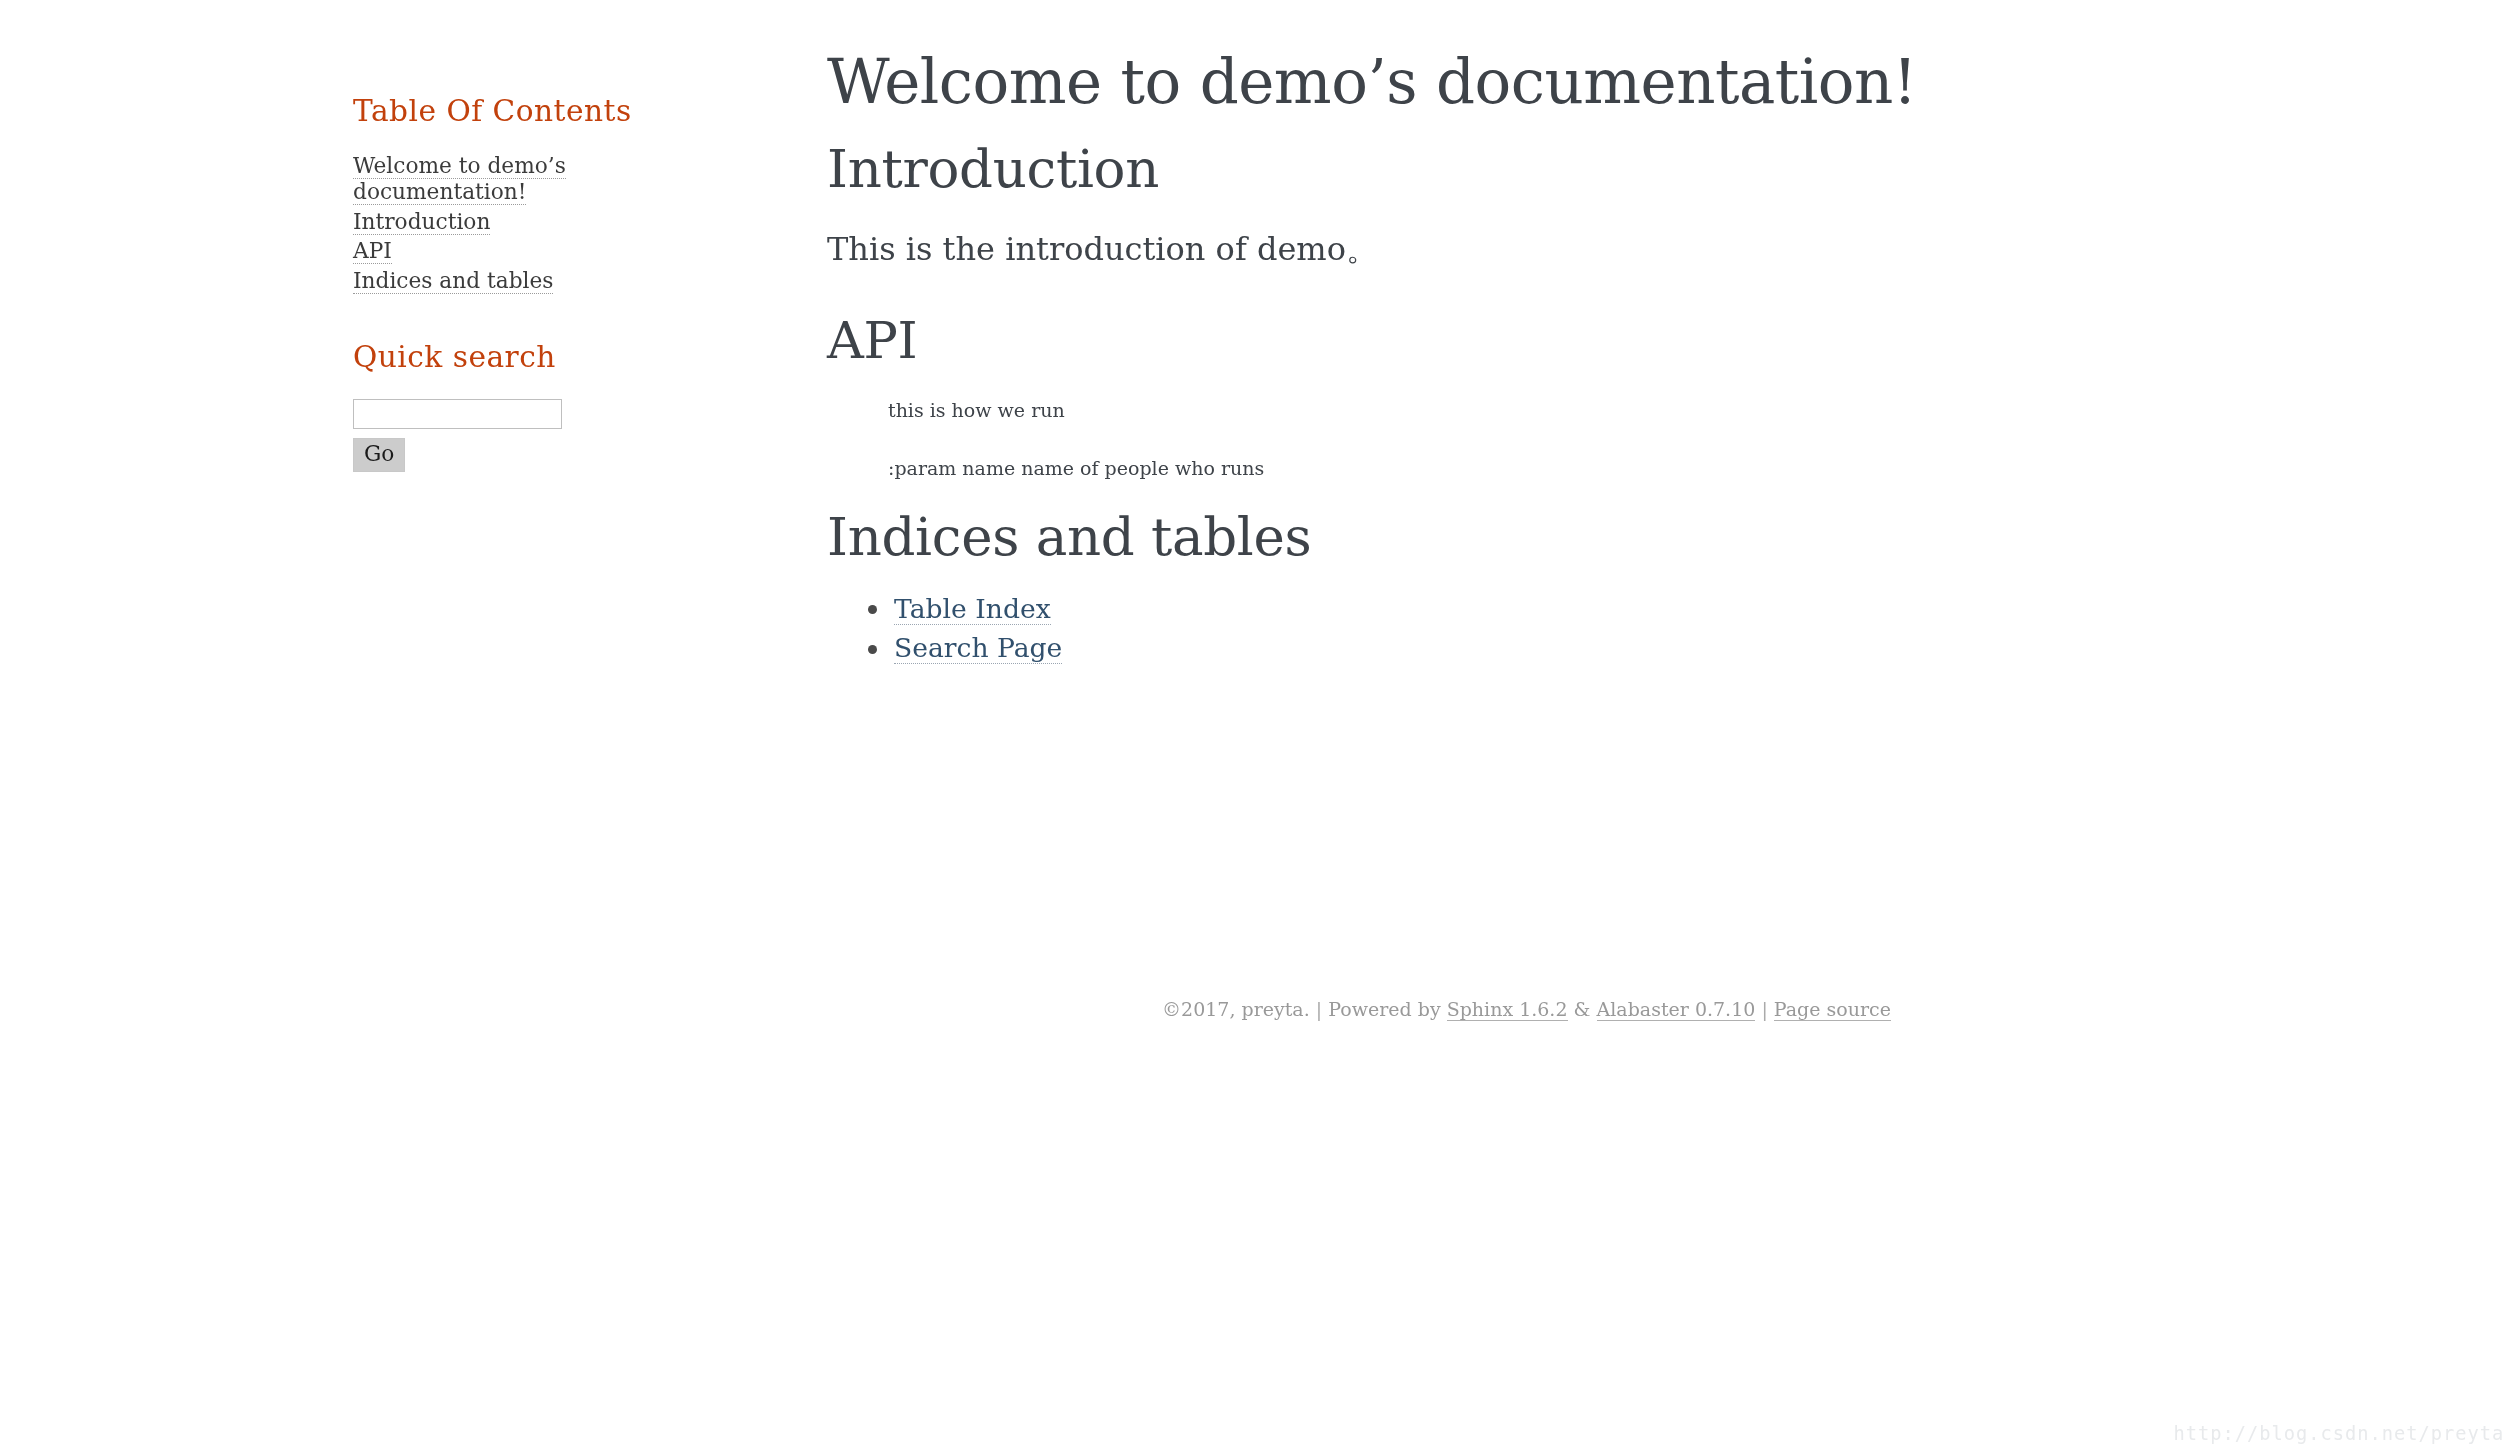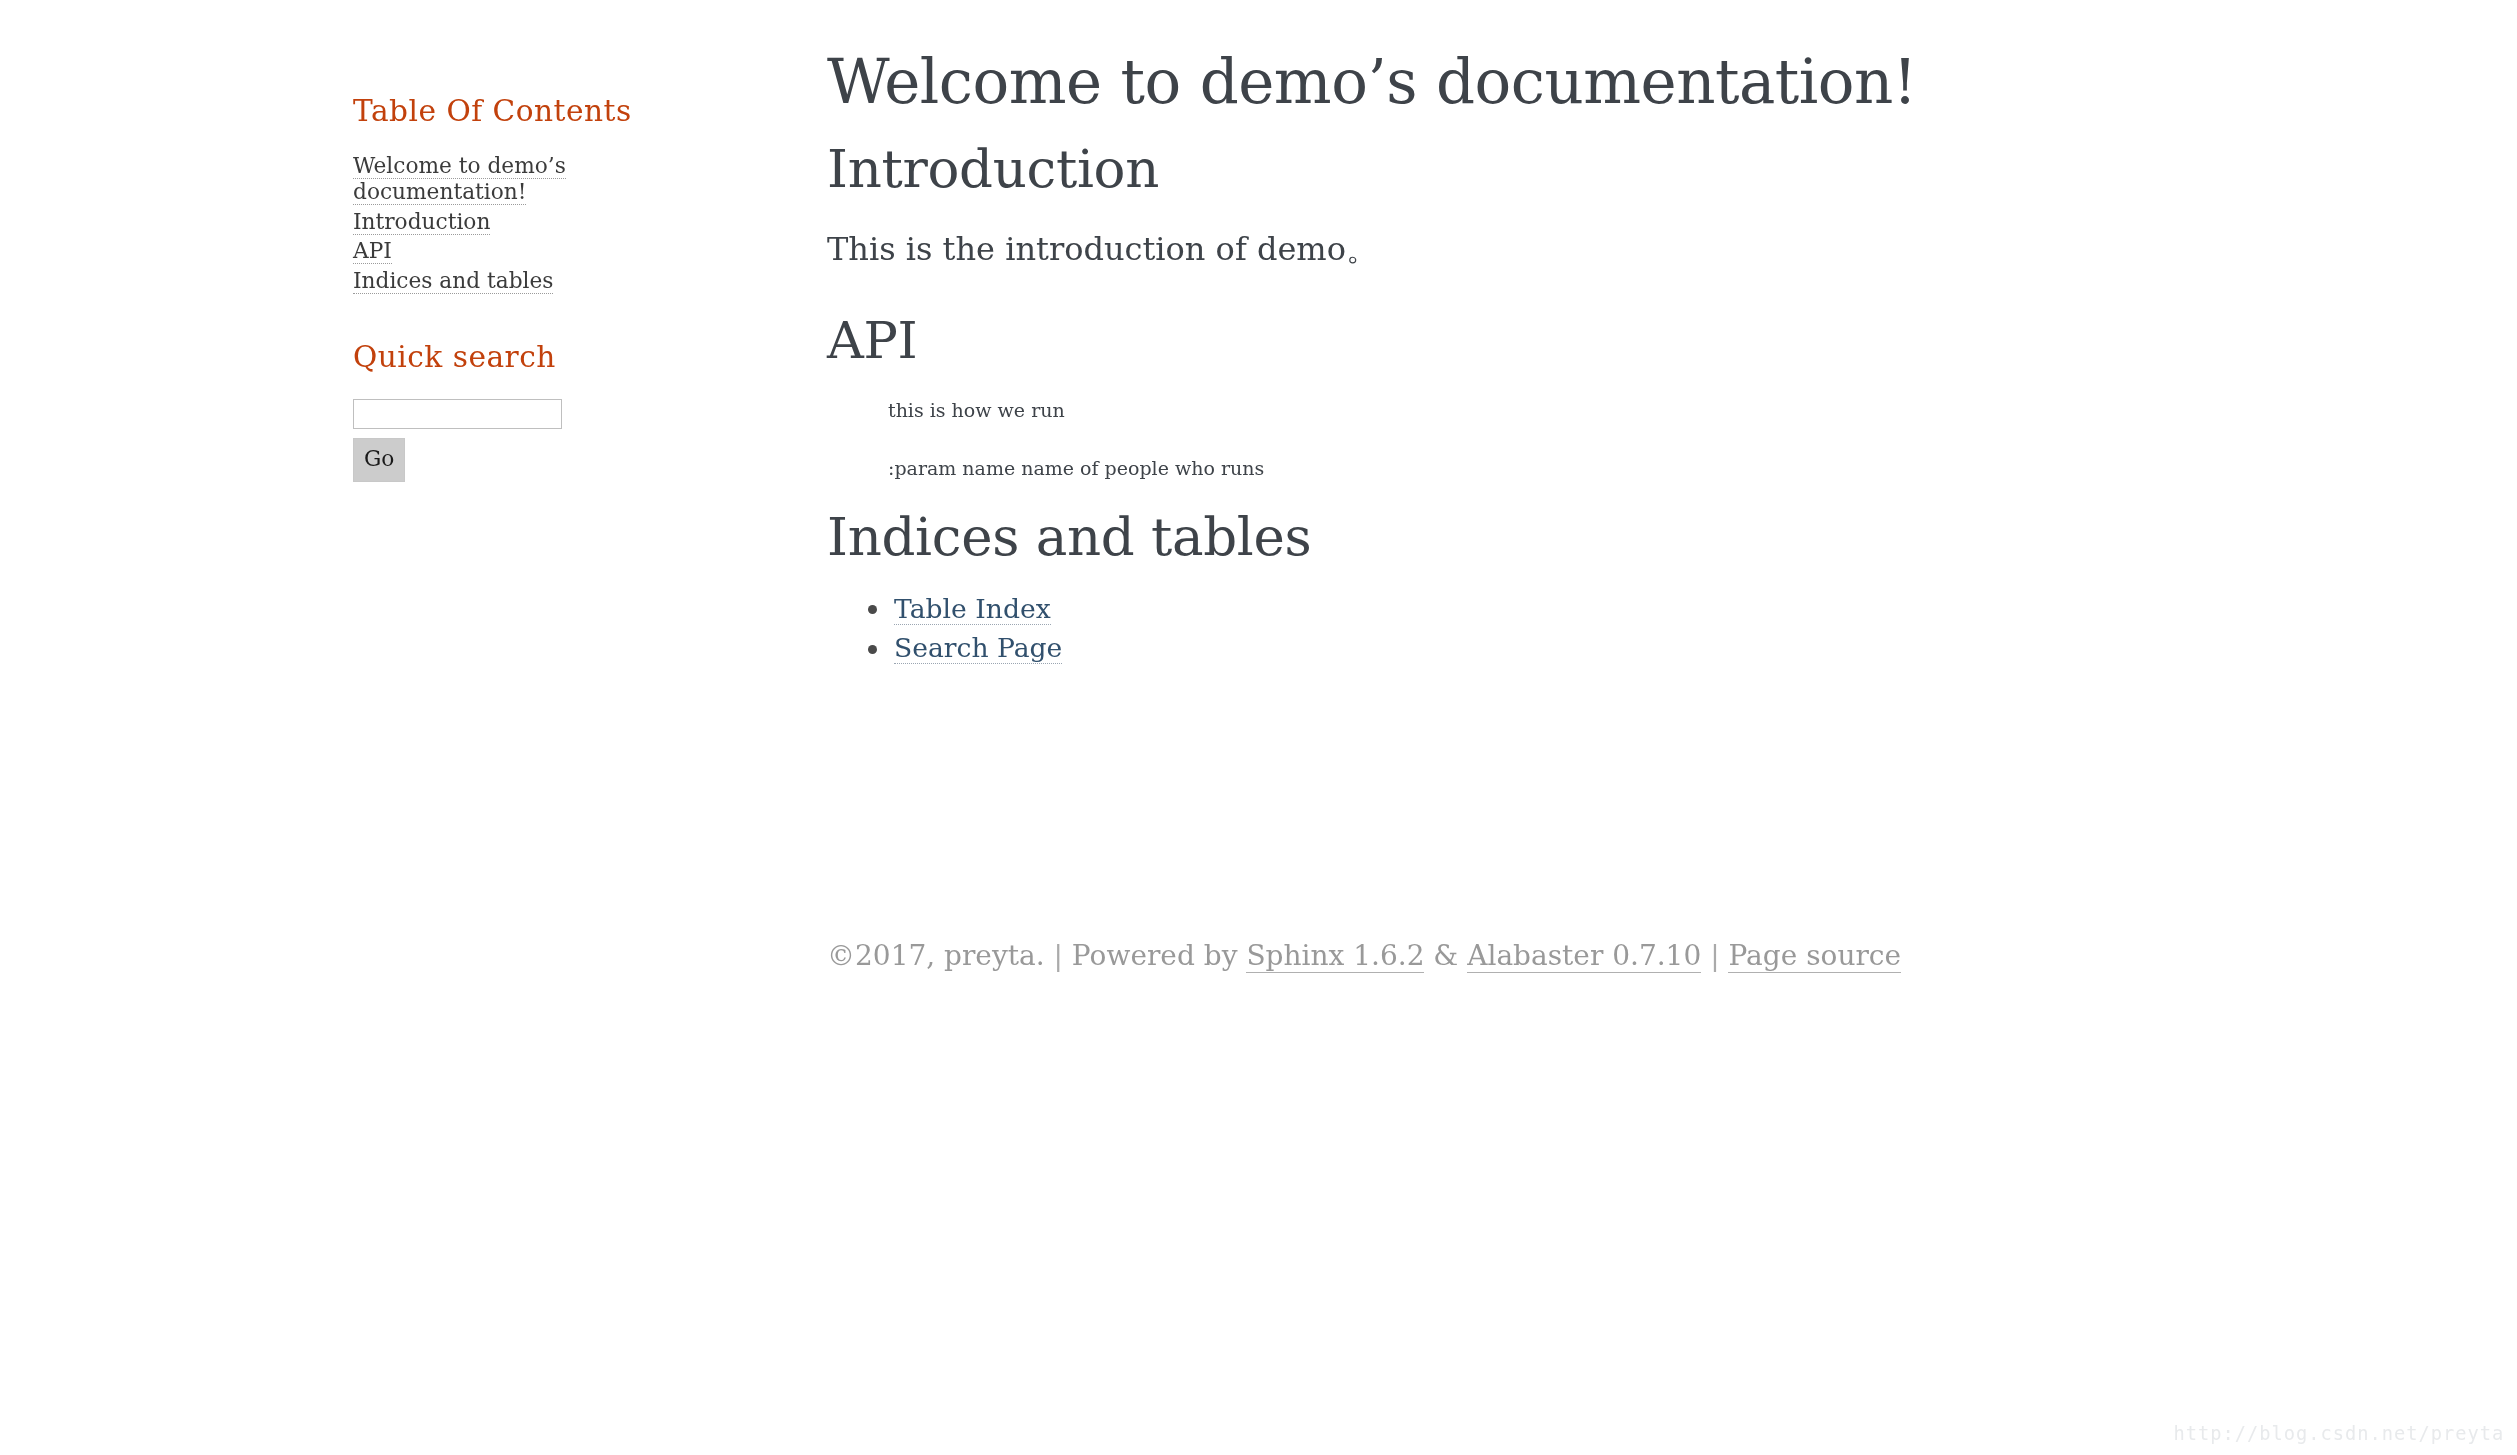--- a/index.html
+++ b/index.html
@@ -83,21 +83,21 @@
     font-family: "DejaVu Serif", "Liberation Serif", serif;
     font-size: 17.7px;
     color: #333;
     outline: none;
   }
   .search-go {
     display: block;
     margin-top: 8.9px;
     box-sizing: border-box;
     min-width: 40px;
-    height: 44px;
+    height: 34px;
     padding: 2px 9.9px 3.9px 9.9px;
     border: 1px solid #c8c8c8;
     border-radius: 0;
     background: #cccccc;
     font-family: "DejaVu Serif", "Liberation Serif", serif;
     font-size: 21.7px;
     line-height: 1;
     color: #1a1a1a;
     cursor: pointer;
   }
@@ -205,24 +205,24 @@
   a.body-link {
     color: #31506d;
     text-decoration: none;
     border-bottom: 1px dotted #9ba6b2;
   }
 
   
   .footer {
     position: absolute;
     left: 827px;
-    top: 938px;
+    top: 997px;
     width: 1399px;
-    text-align: left;
-    font-size: 28px;
+    text-align: center;
+    font-size: 19px;
     line-height: 1.3;
     color: #999999;
   }
   .footer a {
     color: #999999;
     text-decoration: none;
     border-bottom: 1px solid #b0b0b0;
   }
   .footer .sep {
     color: #aaaaaa;

